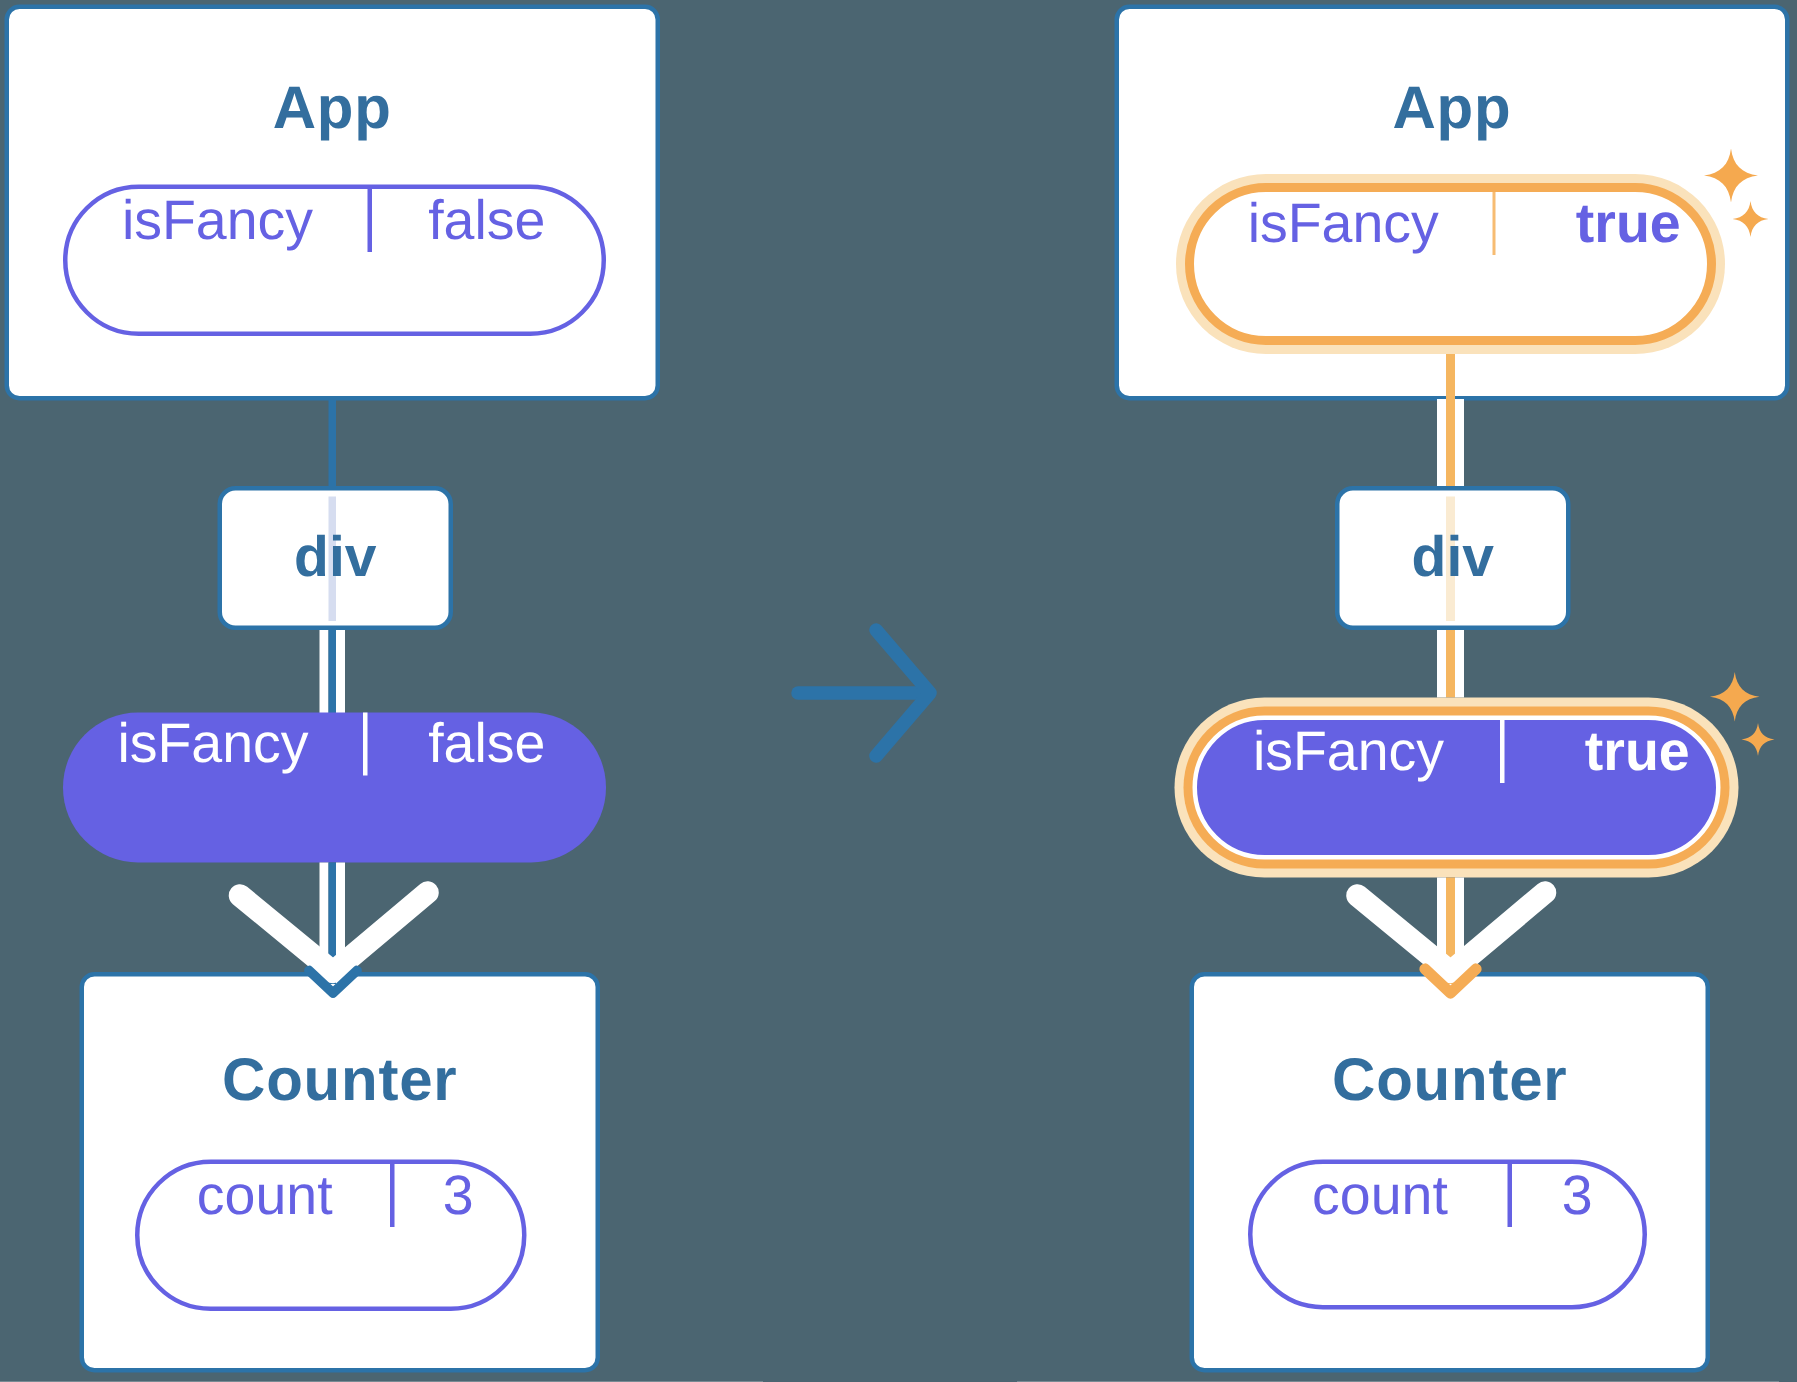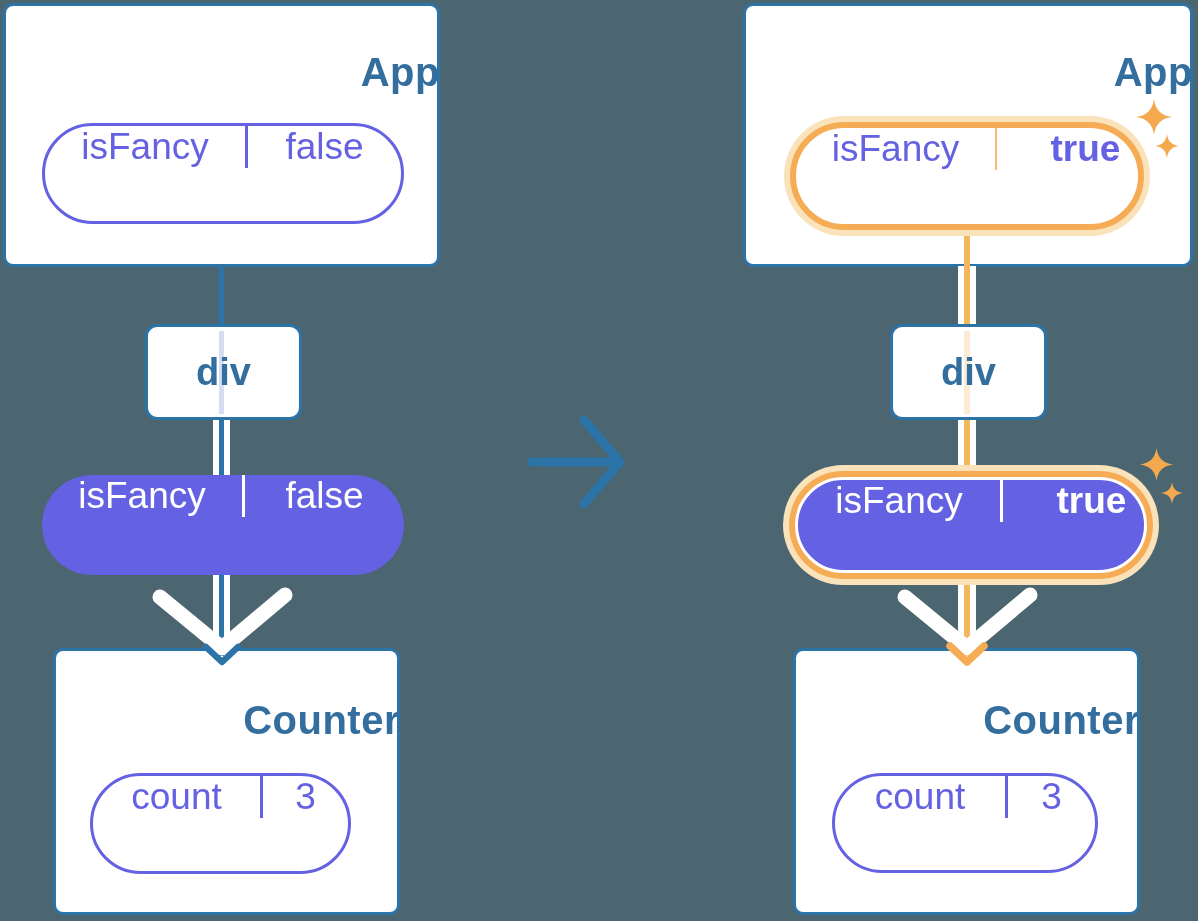--- a/index.html
+++ b/index.html
@@ -11,21 +11,21 @@
   .canvas{
     position:relative; width:1198px; height:921px; background:var(--bg);
     overflow:hidden; font-family:"Liberation Sans", sans-serif;
   }
   .card{
     position:absolute; background:#fff; border:3px solid var(--blue);
     border-radius:12px; box-sizing:border-box;
   }
   .title{
     position:absolute; color:var(--title); font-size:40px; font-weight:600;
-    text-align:right; letter-spacing:0.5px;
+    text-align:center; letter-spacing:0.5px;
   }
   .divlabel{
     position:absolute; color:var(--title); font-size:38px; font-weight:600;
     display:flex; align-items:center; justify-content:center;
   }
   .pill{
     position:absolute; display:flex; box-sizing:border-box; border-radius:60px;
     font-size:37px; align-items:flex-start;
   }
   .pill .cell{

